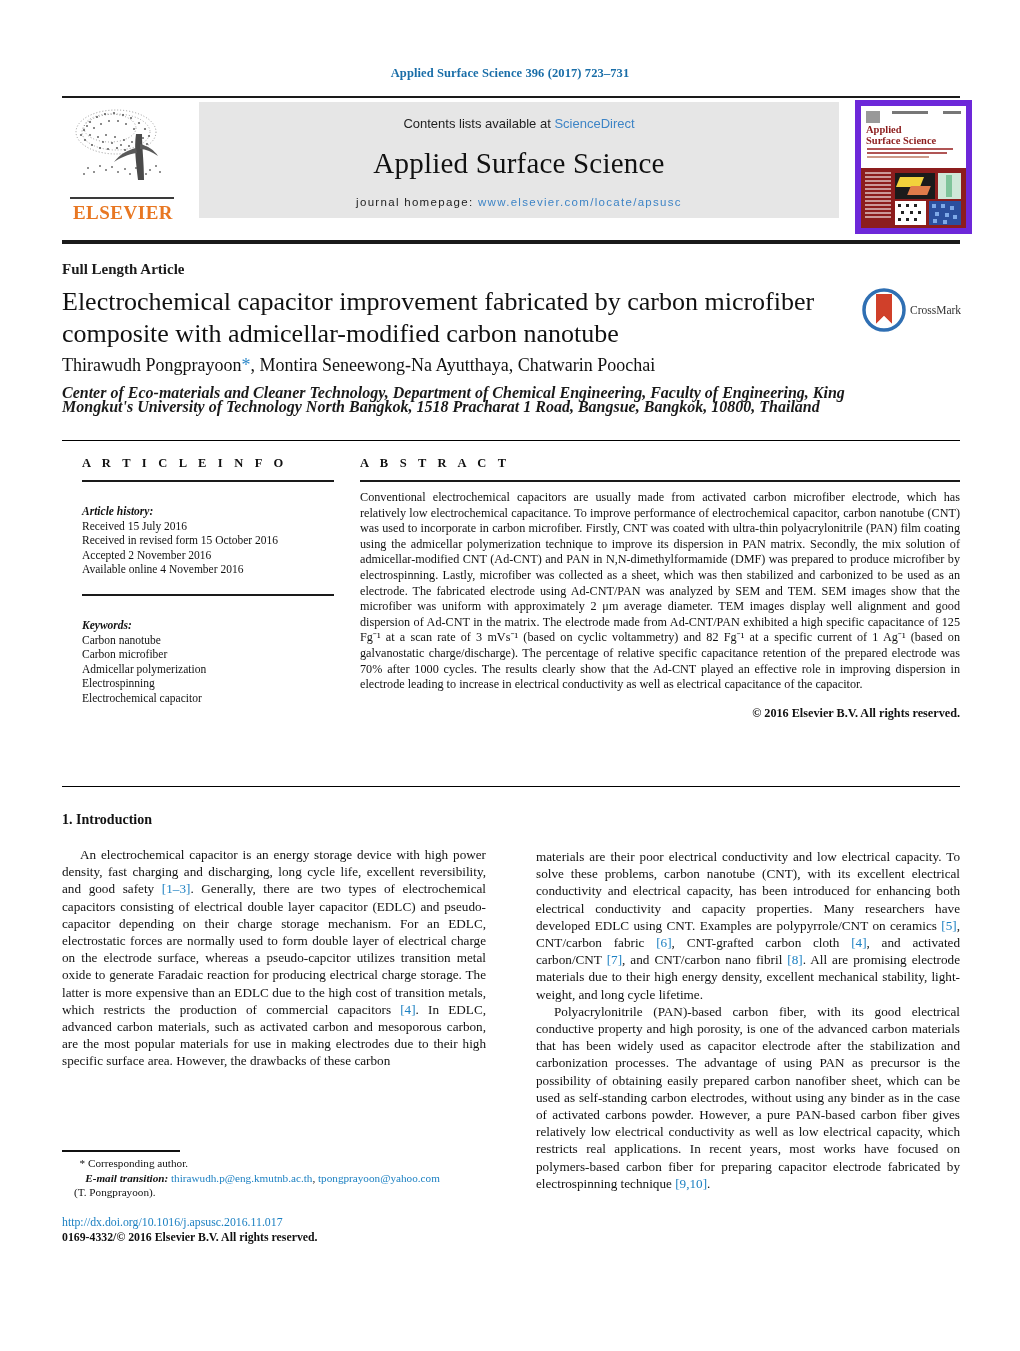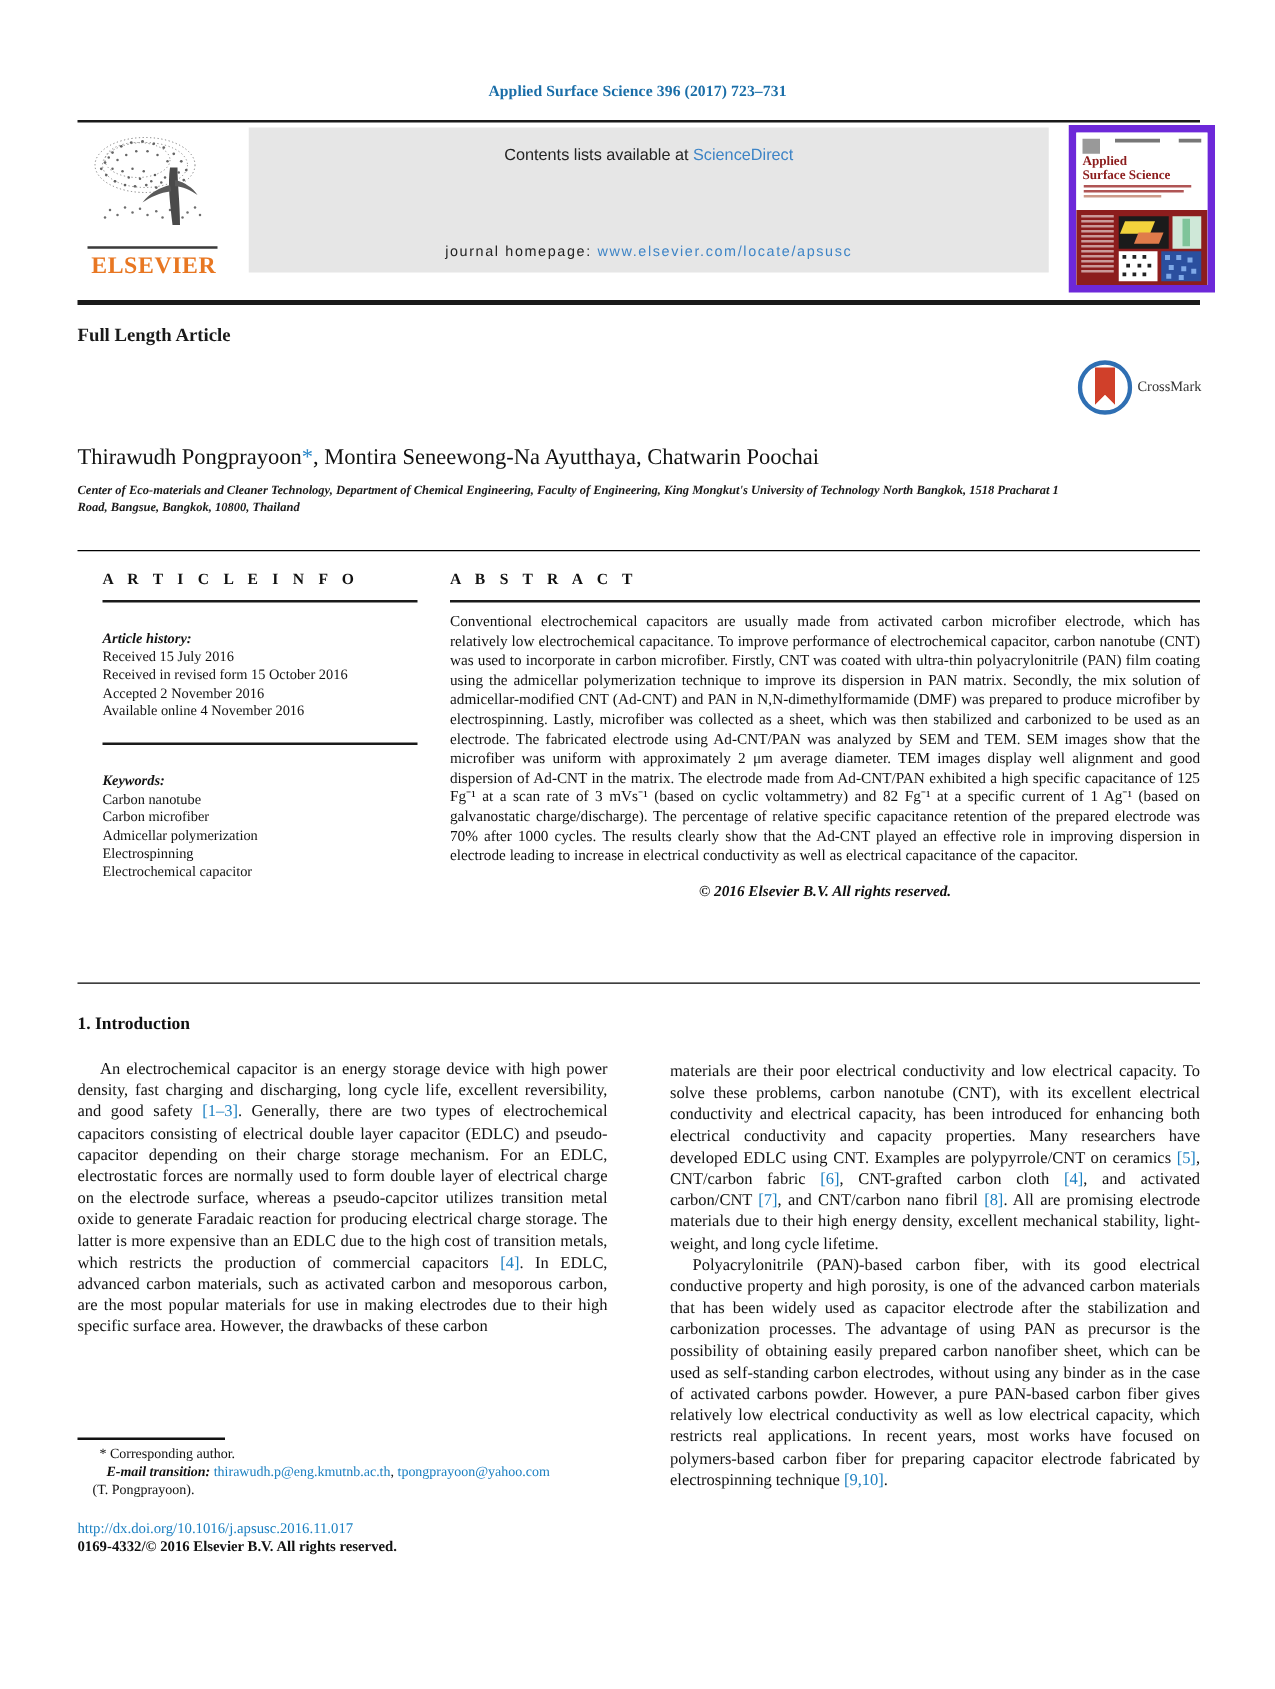--- a/index.html
+++ b/index.html
@@ -296,21 +296,21 @@
     width: 880px;
     font-size: 18px;
     color: #111;
     font-family: "Liberation Serif", serif;
   }
   .authors .star { color: #2b87c8; }
   .affiliation {
     position: absolute;
     left: 62px; top: 386px;
     width: 790px;
-    font-size: 10px;
+    font-size: 16px;
     font-style: italic;
     font-weight: bold;
     line-height: 14px;
     color: #1a1a1a;
     font-family: "Liberation Serif", serif;
   }
 
   
   .info-col {
     position: absolute;
@@ -353,26 +353,25 @@
   .abstract-body {
     margin-top: 8px;
     font-size: 12.2px;
     line-height: 15.6px;
     text-align: justify;
     color: #111;
     font-family: "Liberation Serif", serif;
   }
   .copyright {
     margin-top: 13px;
-    text-align: center;
+    text-align: right;
     font-size: 12.2px;
     font-weight: bold;
     color: #111;
     font-family: "Liberation Serif", serif;
-    font-style: italic;
   }
 
   
   .sec-heading {
     font-size: 14px;
     font-weight: bold;
     color: #111;
     font-family: "Liberation Serif", serif;
   }
   .col-left {
@@ -513,20 +512,21 @@
         </svg>
       </div>
       <div class="tree-ground"></div>
       <div class="elsevier-word">ELSEVIER</div>
     </div>
 
     <div class="masthead-center">
       <div class="contents-line">
         <span>Contents lists available at </span><span class="sd-link">ScienceDirect</span>
       </div>
+      <div class="journal-title">Applied Surface Science</div>
       <div class="homepage-line">
         <span>journal homepage: </span><span class="hp-link">www.elsevier.com/locate/apsusc</span>
       </div>
     </div>
 
     <div class="cover-thumb">
       <div class="cover-top">
         <div class="cover-micro-head">
           <span class="mh-l"></span>
             <span class="mh-c"></span>
@@ -585,20 +585,21 @@
           <span class="px" style="left:4px;top:18px"></span>
             <span class="px" style="left:14px;top:19px"></span>
         </div>
       </div>
     </div>
   </div>
 
   <div class="head-rule rule-thick" style="top:240px"></div>
 
   <div class="article-type">Full Length Article</div>
+  <div class="article-title">Electrochemical capacitor improvement fabricated by carbon microfiber composite with admicellar-modified carbon nanotube</div>
 
   <div class="crossmark">
     <svg class="cm-circle" viewBox="0 0 44 44" xmlns="http://www.w3.org/2000/svg">
       <circle cx="22" cy="22" r="20" fill="#ffffff" stroke="#2f6fb3" stroke-width="3.5"></circle>
       <path d="M14 6 h16 v30 l-8 -8 l-8 8 Z" fill="#d0402a"></path>
       <path d="M22 28 l-8 8 h16 Z" fill="#ffffff"></path>
     </svg>
     <div class="cm-label">CrossMark</div>
   </div>
 

